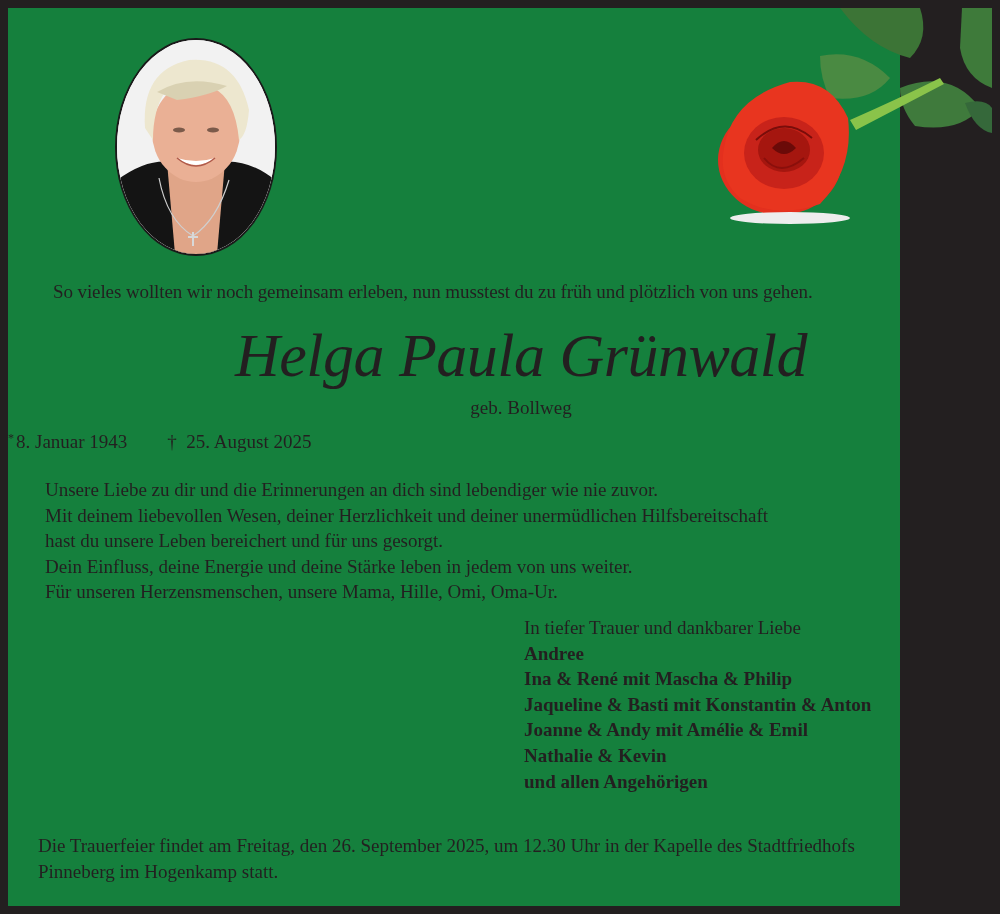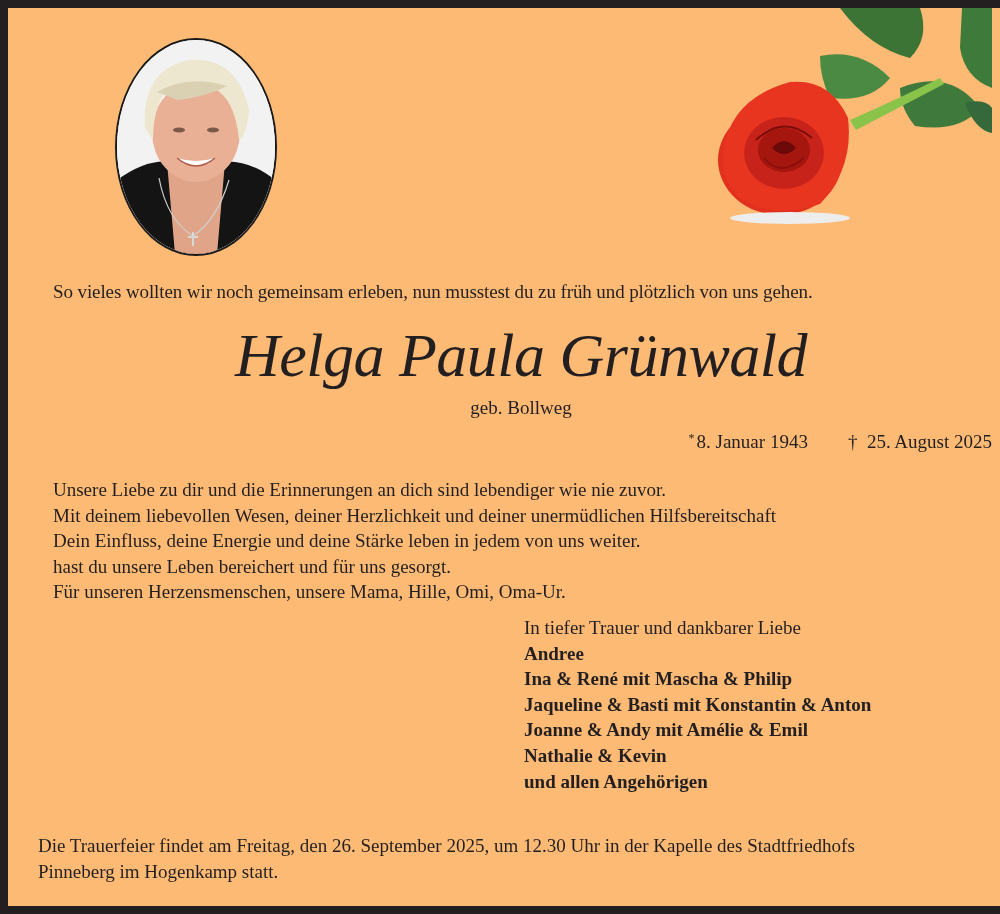--- a/index.html
+++ b/index.html
@@ -7,22 +7,22 @@
       width: 1000px; height: 914px;
       background: #231f20;
       position: relative;
       overflow: hidden;
       font-family: "Liberation Serif", "DejaVu Serif", serif;
       color: #231f20;
     }
     .card {
       position: absolute;
       left: 8px; top: 8px;
-      width: 992px; height: 898px;
-      background: #fdba74;
+      width: 892px; height: 898px;
+      background: #15803d;
     }
     .portrait {
       position: absolute;
       left: 107px; top: 30px;
       width: 162px; height: 218px;
       border-radius: 50%;
       border: 2px solid #1a1a1a;
       box-sizing: border-box;
       overflow: hidden;
       background: #f4f4f4;
@@ -34,24 +34,24 @@
     }
     .text { position: absolute; white-space: nowrap; }
     .intro { left: 45px; top: 273px; font-size: 19px; letter-spacing: -0.1px; }
     .name {
       left: 0; width: 984px; text-align: center;
       top: 312px; font-size: 62px; font-style: italic;
       letter-spacing: -0.5px;
       padding-left: 21px;
     }
     .maiden { left: 0; width: 984px; text-align: center; top: 389px; font-size: 19px; margin-left: 21px; }
-    .dates { left: 0; width: 984px; text-align: right; top: 423px; font-size: 19px; }
+    .dates { left: 0; width: 984px; text-align: left; top: 423px; font-size: 19px; }
     .dates .sep { display: inline-block; width: 40px; }
     .dates sup { font-size: 12px; vertical-align: 6px; margin-right: 2px; }
-    .tribute { left: 45px; top: 469px; font-size: 19px; line-height: 25.6px; }
+    .tribute { left: 37px; top: 469px; font-size: 19px; line-height: 25.6px; }
     .tribute div { white-space: nowrap; }
     .mourners { left: 472px; top: 607px; font-size: 19px; line-height: 25.6px; margin-left: 44px; }
     .mourners .m-bold { font-weight: bold; }
     .ceremony { left: 30px; top: 825px; font-size: 19px; line-height: 25.6px; }
   </style>
 </head>
 <body>
 
 <div class="card">
 
@@ -108,22 +108,22 @@
 
   <div class="text maiden">geb. Bollweg</div>
 
   <div class="text dates">
     <sup>*</sup><span>8. Januar 1943</span><span class="sep"></span><span>†</span>&nbsp;&nbsp;<span>25. August 2025</span>
   </div>
 
   <div class="text tribute">
     <div>Unsere Liebe zu dir und die Erinnerungen an dich sind lebendiger wie nie zuvor.</div>
     <div>Mit deinem liebevollen Wesen, deiner Herzlichkeit und deiner unermüdlichen Hilfsbereitschaft</div>
+    <div>hast du unsere Leben bereichert und für uns gesorgt.</div>
     <div>Dein Einfluss, deine Energie und deine Stärke leben in jedem von uns weiter.</div>
-    <div>hast du unsere Leben bereichert und für uns gesorgt.</div>
     <div>Für unseren Herzensmenschen, unsere Mama, Hille, Omi, Oma-Ur.</div>
   </div>
 
   <div class="text mourners">
     <div>In tiefer Trauer und dankbarer Liebe</div>
     <div class="m-bold">Andree</div>
     <div class="m-bold">Ina &amp; René mit Mascha &amp; Philip</div>
     <div class="m-bold">Jaqueline &amp; Basti mit Konstantin &amp; Anton</div>
     <div class="m-bold">Joanne &amp; Andy mit Amélie &amp; Emil</div>
     <div class="m-bold">Nathalie &amp; Kevin</div>

